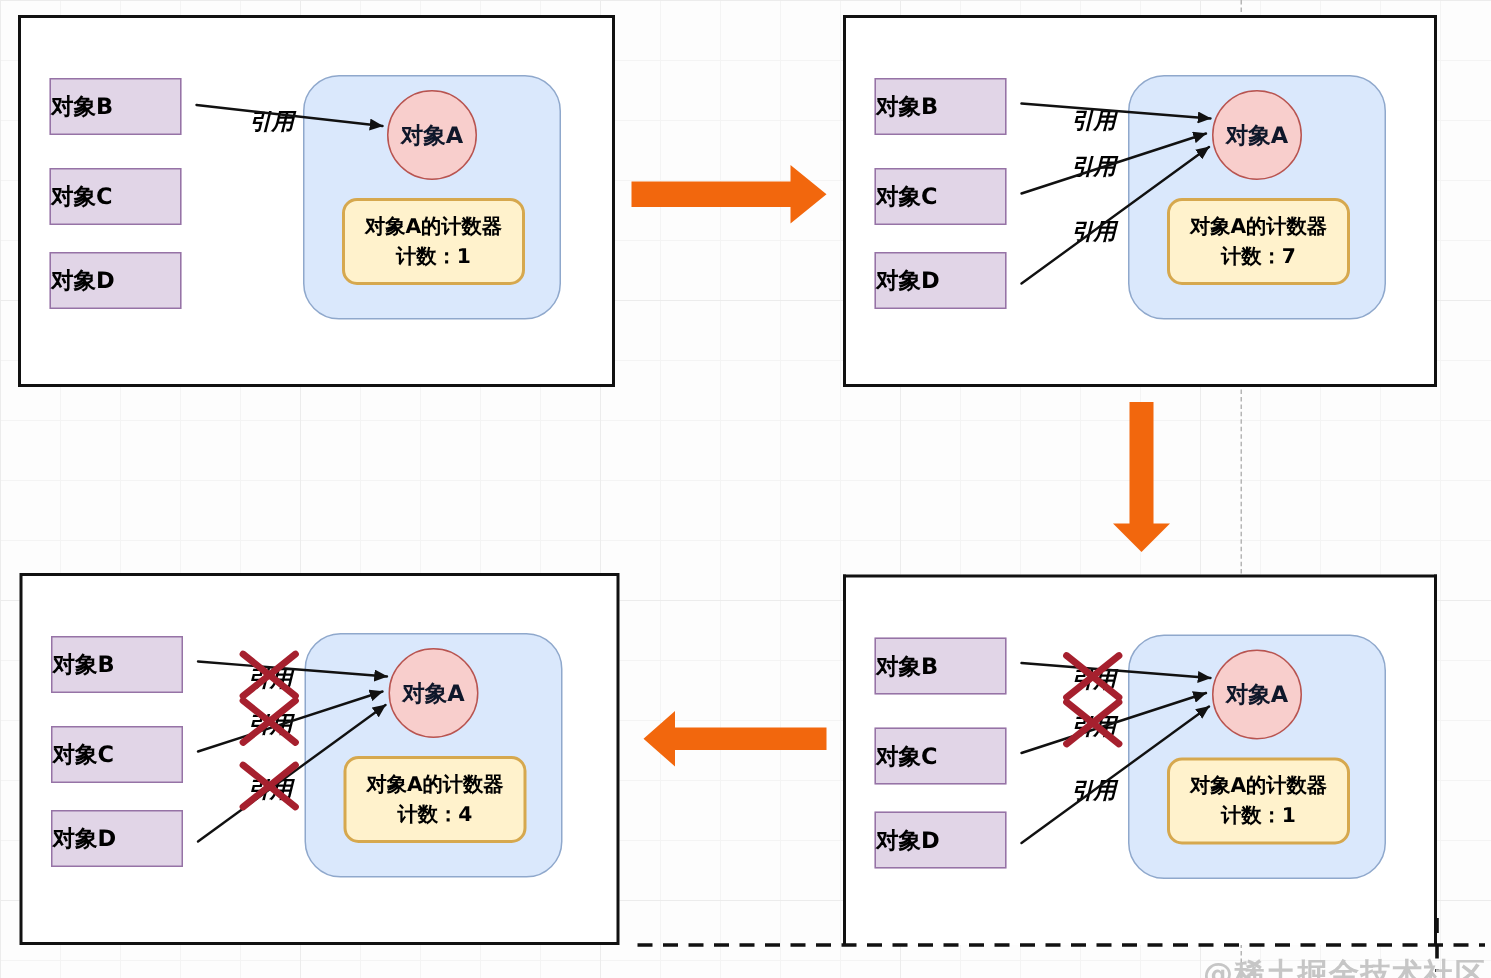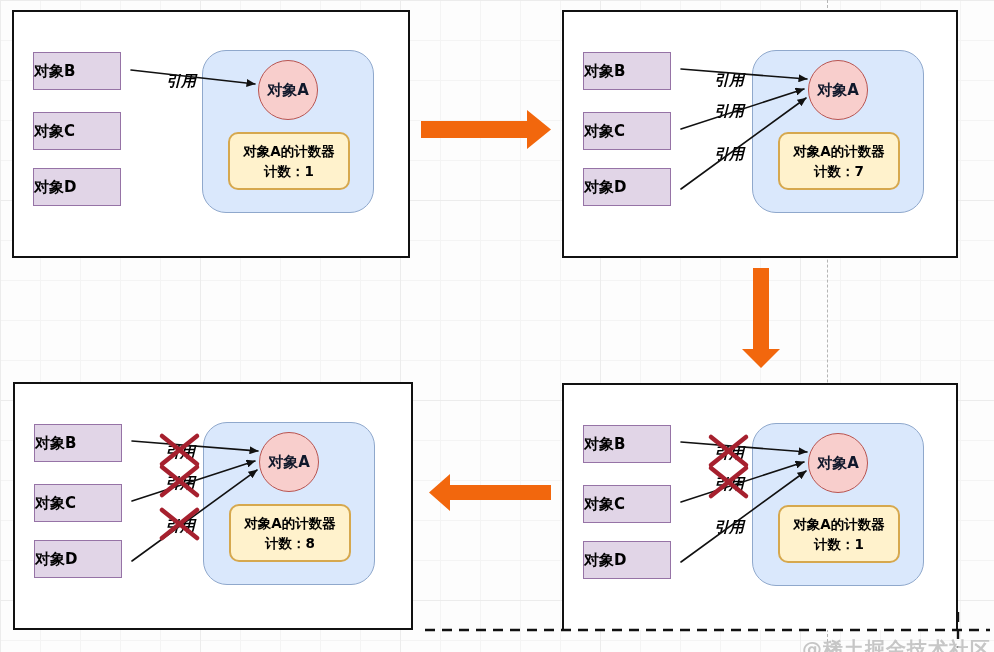--- a/index.html
+++ b/index.html
@@ -127,21 +127,21 @@
       </div>
     <div class="objbox ob3">
         <span>对象D</span>
       </div>
     <div class="bluebox"></div>
     <div class="circle">
         <span>对象A</span>
       </div>
     <div class="counter">
       <div>对象A的计数器</div>
-      <div>计数：8</div>
+      <div>计数：4</div>
     </div>
     <div class="ref r1">引用</div>
     <div class="ref r2">引用</div>
     <div class="ref r3">引用</div>
   </div>
 
   <svg id="overlay" viewBox="0 0 994 652" xmlns="http://www.w3.org/2000/svg">
     <defs>
       <marker id="arrh" markerWidth="10" markerHeight="8" refX="8.5" refY="4" orient="auto" markerUnits="userSpaceOnUse">
         <path d="M0,0 L9,4 L0,8 z" fill="#111"></path>

